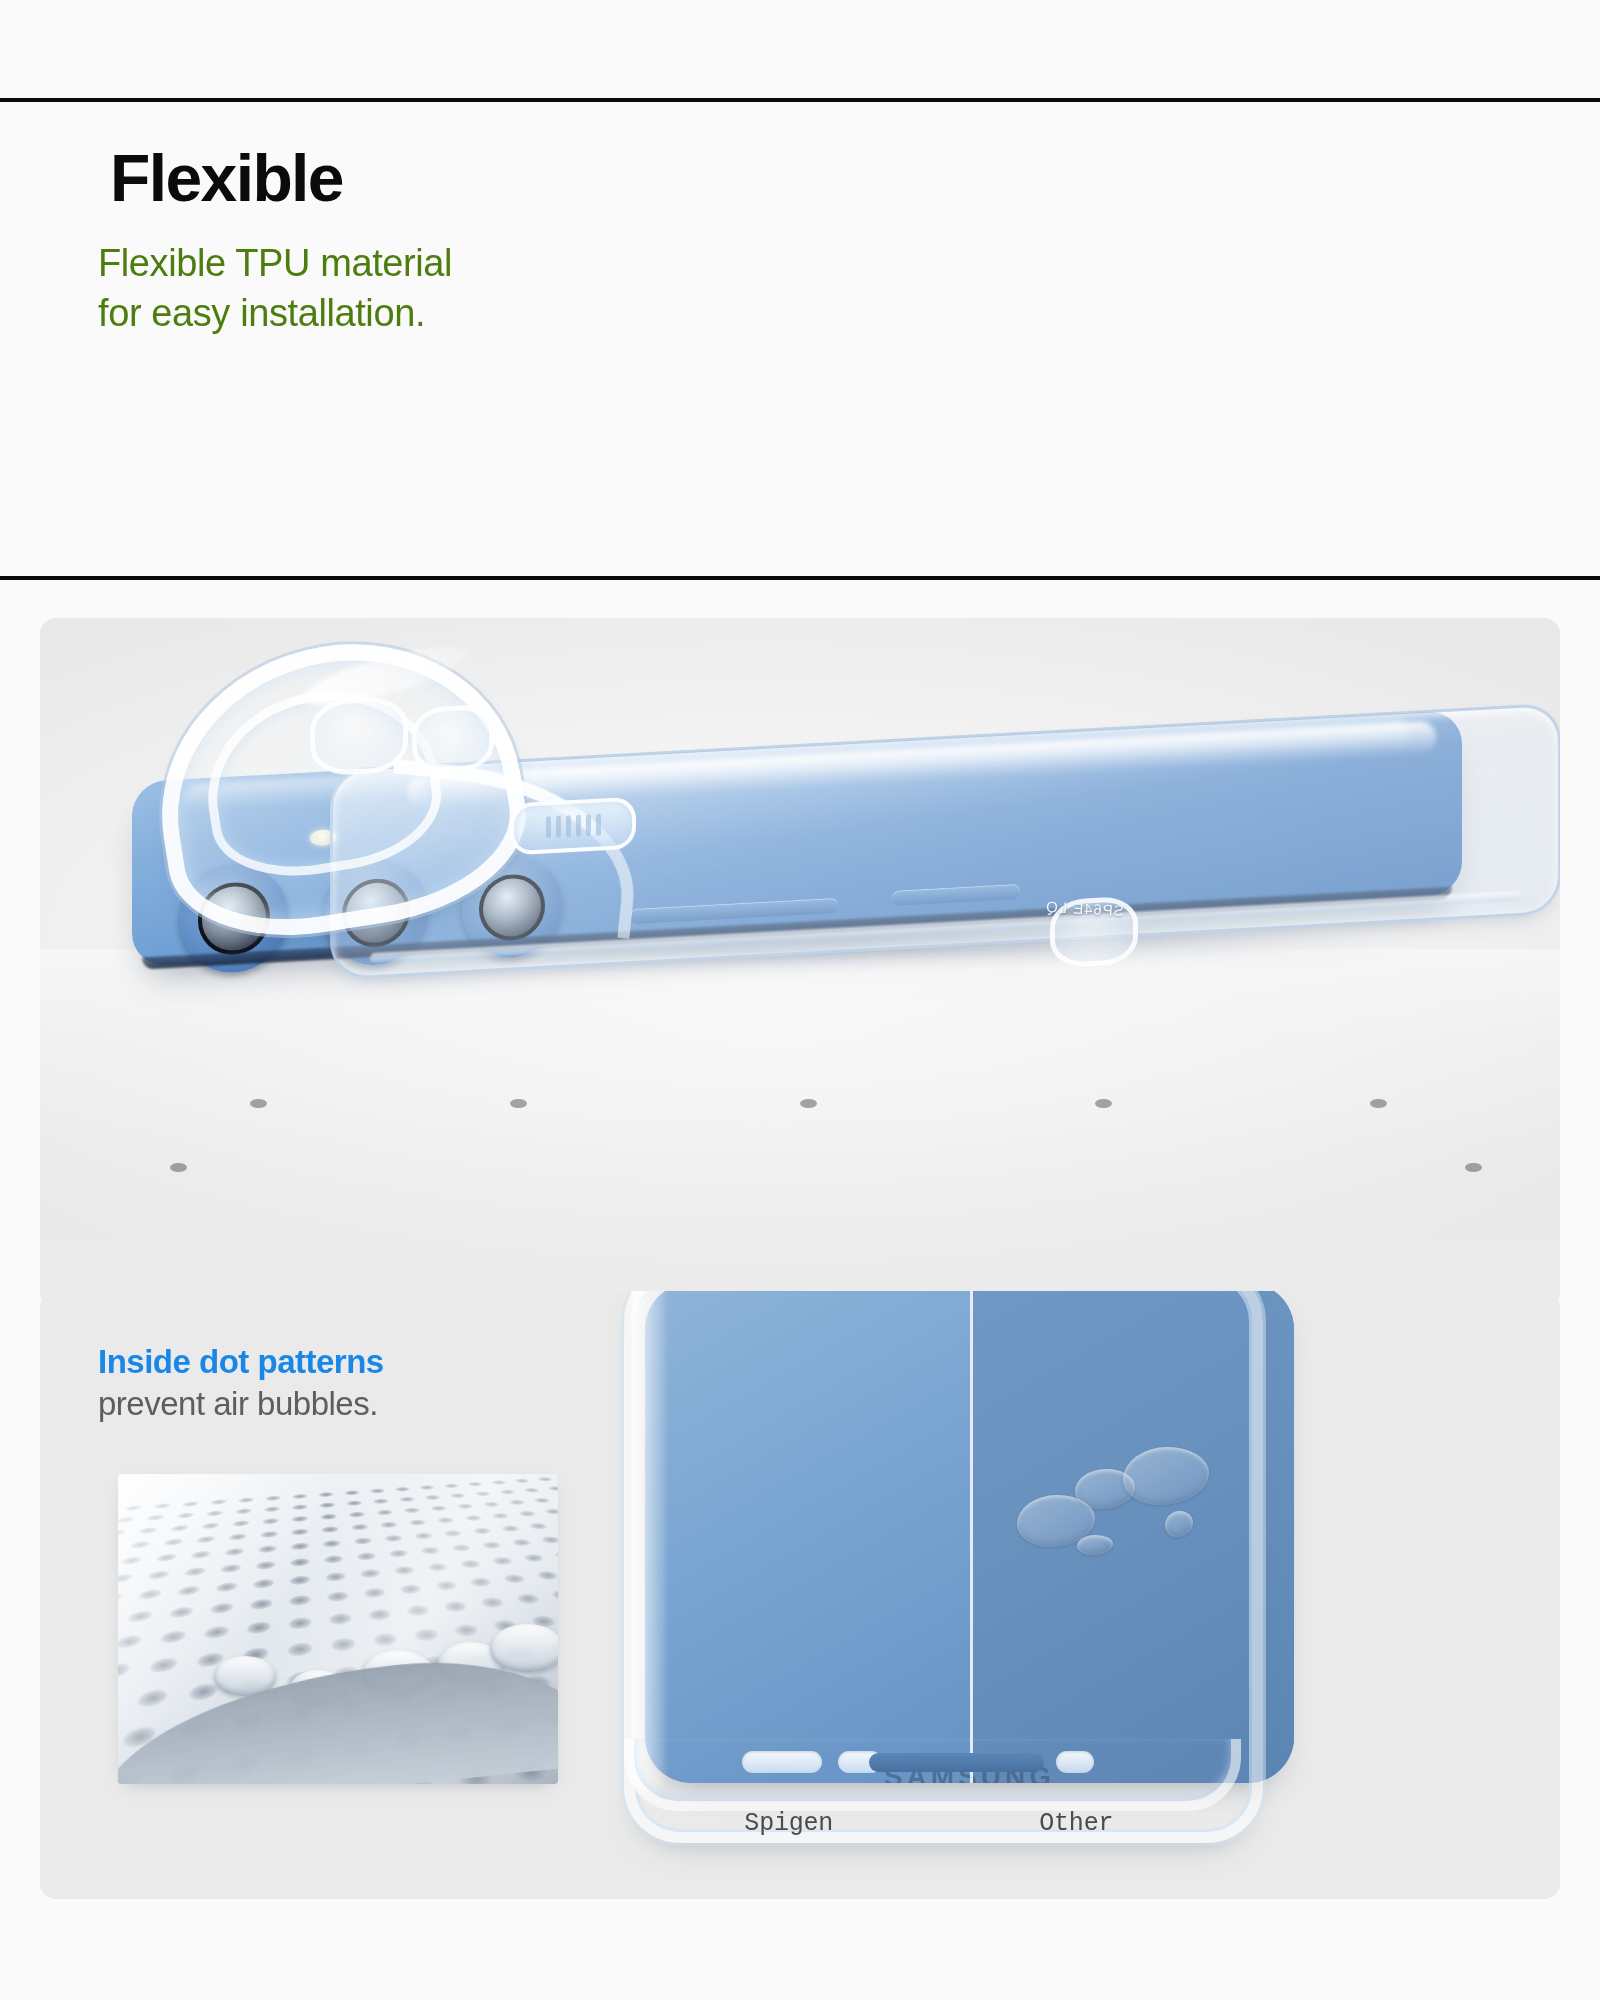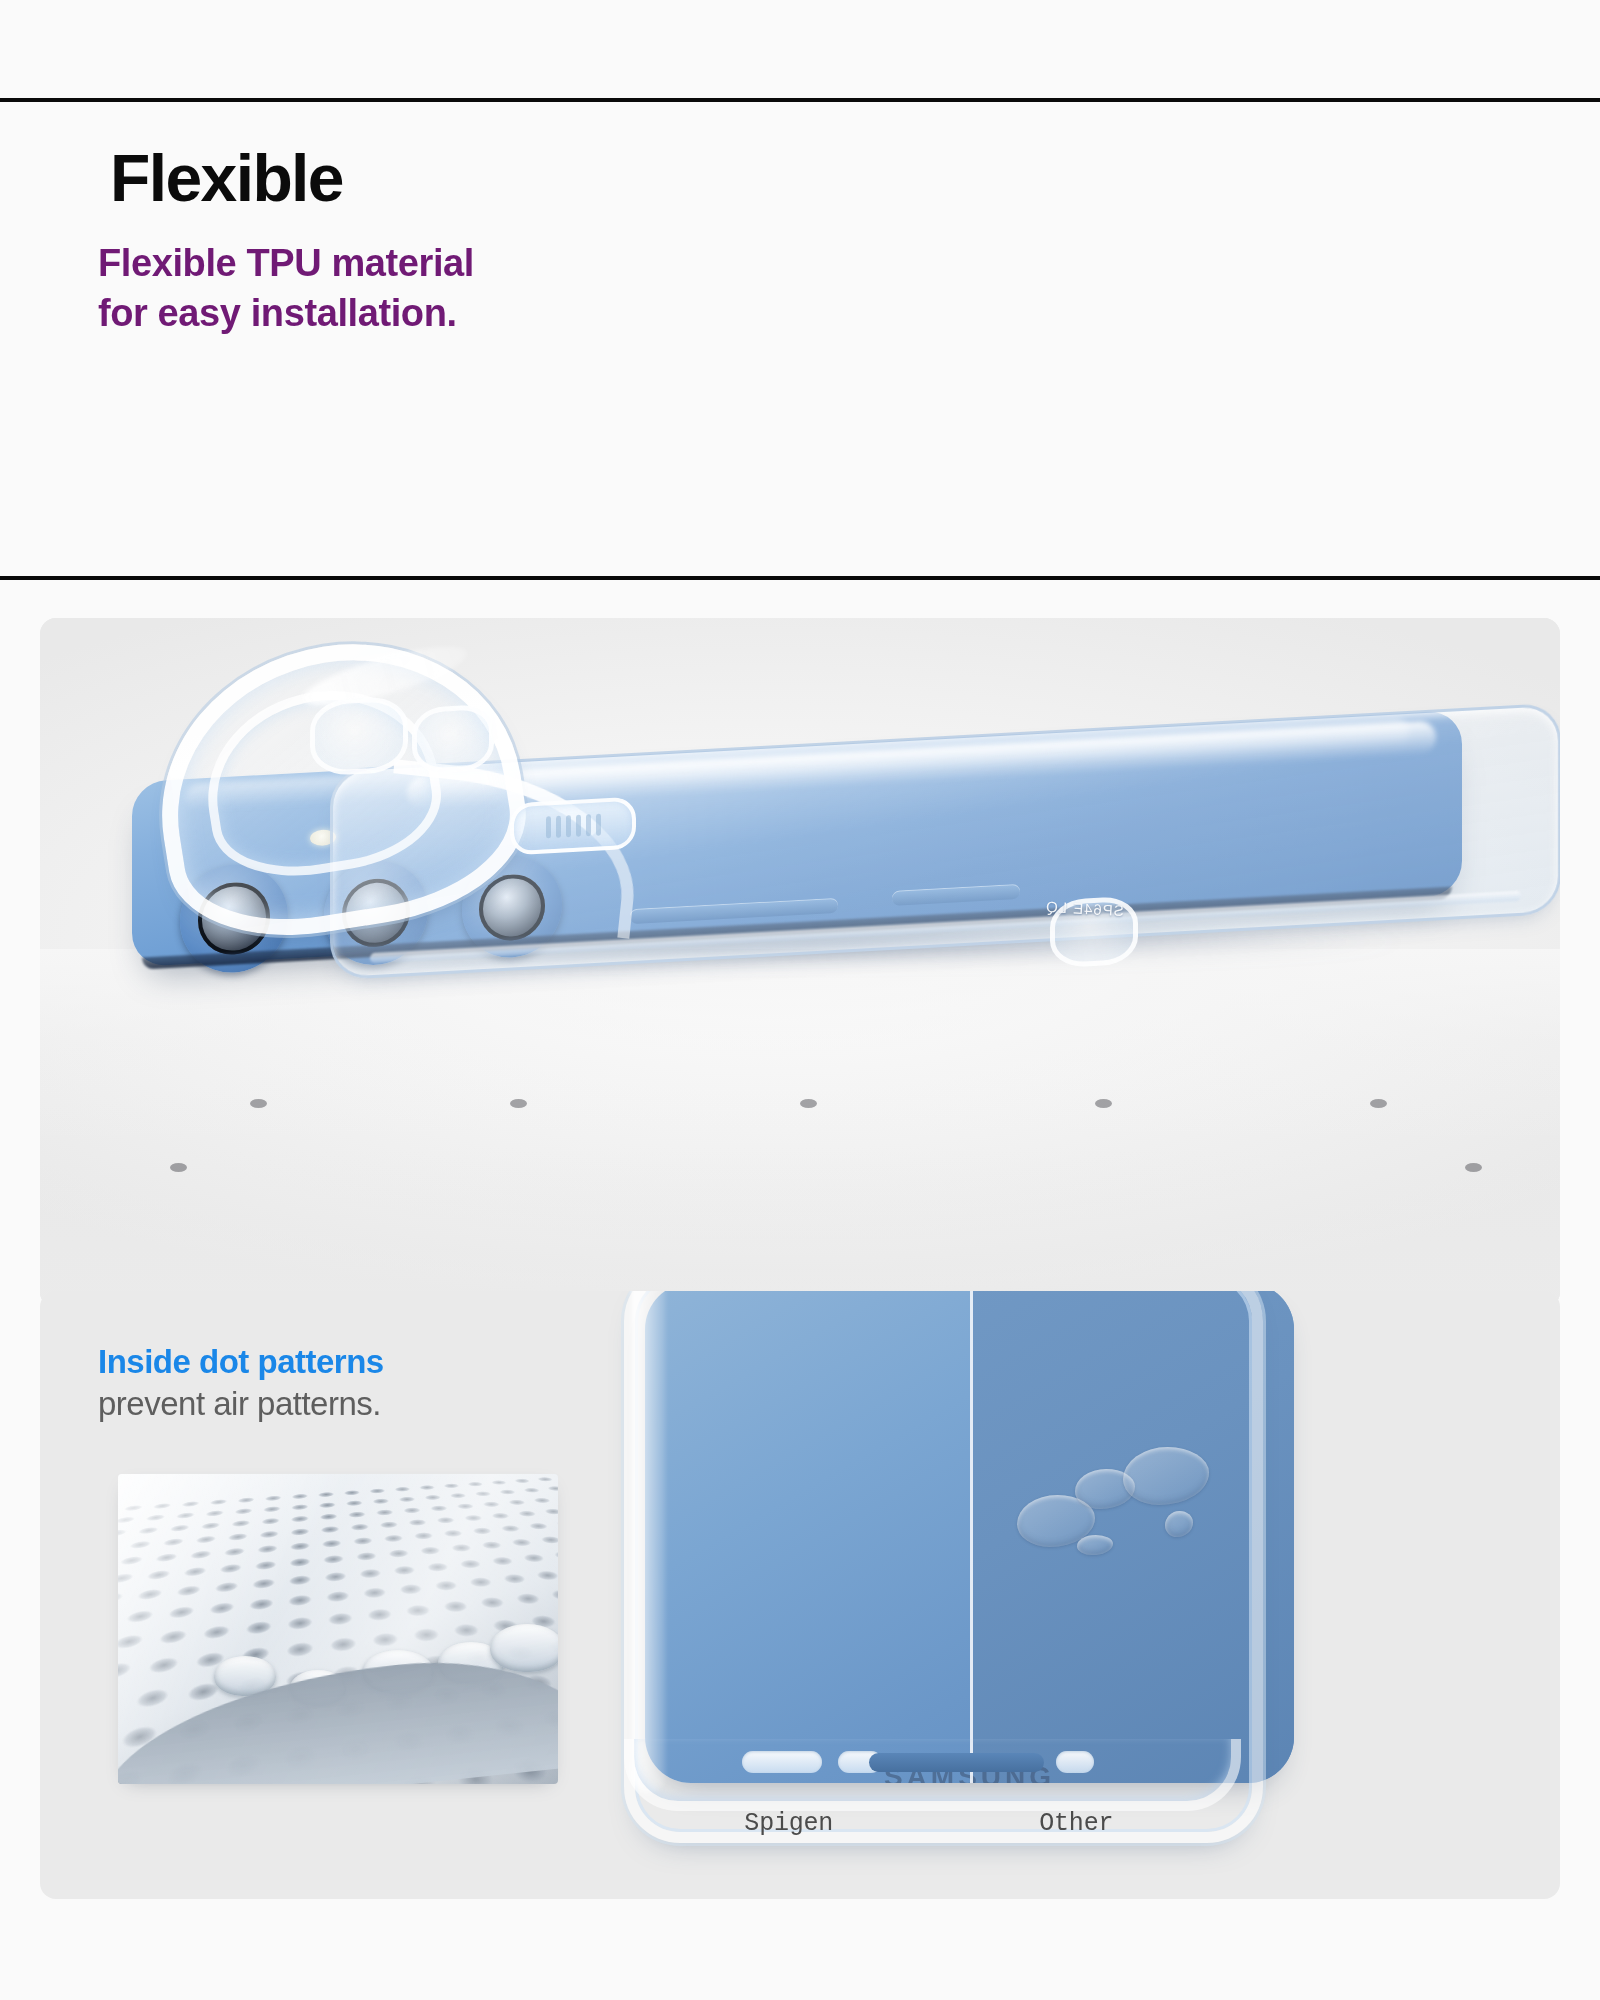--- a/index.html
+++ b/index.html
@@ -15,21 +15,21 @@
   .rule.top{top:98px;}
   .rule.mid{top:576px;}
 
   
   .header{position:absolute;left:98px;top:130px;width:900px;}
   .headline{
     font-size:66px;line-height:1.12;font-weight:700;color:#0b0b0b;
     letter-spacing:-1.6px;margin:12px;
   }
   .subhead{
-    font-size:38px;line-height:1.33;font-weight:700;color:#701a75;
+    font-size:38px;line-height:1.33;font-weight:400;color:#4d7c0f;
     letter-spacing:-0.4px;margin:22px 0 16px 0;
   }
 
   
   .panel{
     position:absolute;background:#eaeaea;border-radius:16px;overflow:hidden;
   }
   #panel-flex{left:40px;top:618px;width:1520px;height:690px;}
   #panel-dots{left:40px;top:1291px;width:1520px;height:608px;}
 
@@ -364,21 +364,21 @@
     <div class="case-camcut" style="left:900px;top:258px;width:78px;height:58px;"></div>
   </div>
 
   <div class="case-text" style="left:1005px;top:282px;">SP64E LQ</div>
 </div>
 
 <div class="panel" id="panel-dots">
 
   <div class="dots-head">
     <div class="l1" id="dots-l1" style="color: rgb(26, 135, 232);">Inside dot patterns</div>
-    <div class="l2">prevent air patterns.</div>
+    <div class="l2">prevent air bubbles.</div>
   </div>
 
   <div class="dot-macro">
     <div class="dot-field"></div>
     <div class="dot-gloss"></div>
     <div class="dot-bead" style="left:96px;top:182px;width:62px;height:40px;"></div>
     <div class="dot-bead" style="left:172px;top:196px;width:56px;height:36px;"></div>
     <div class="dot-bead" style="left:244px;top:176px;width:72px;height:44px;"></div>
     <div class="dot-bead" style="left:320px;top:168px;width:66px;height:42px;"></div>
     <div class="dot-bead" style="left:372px;top:150px;width:74px;height:48px;"></div>

